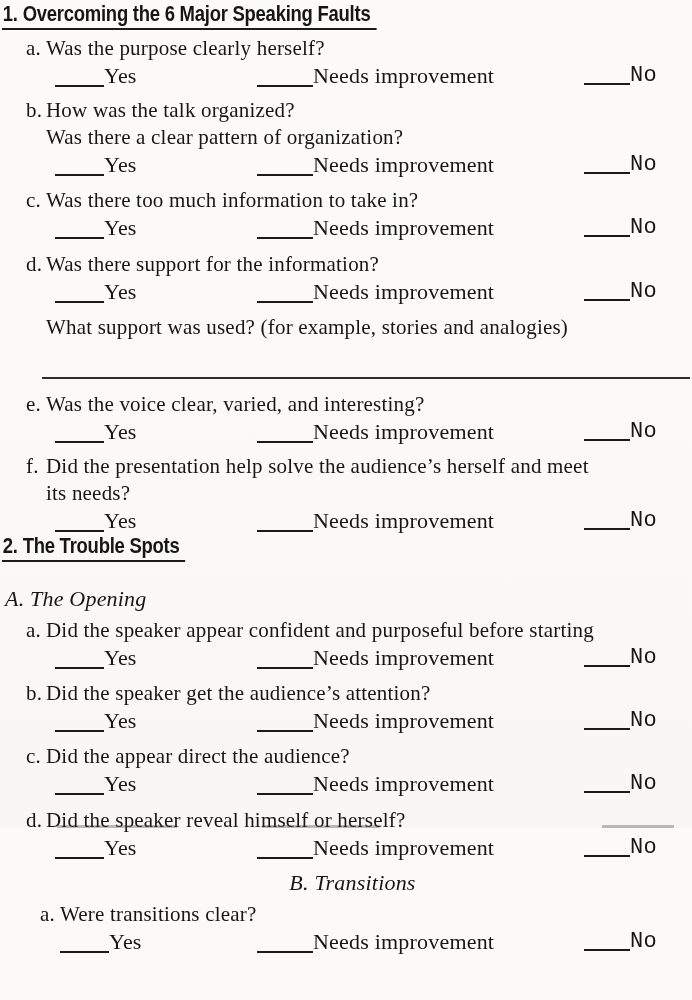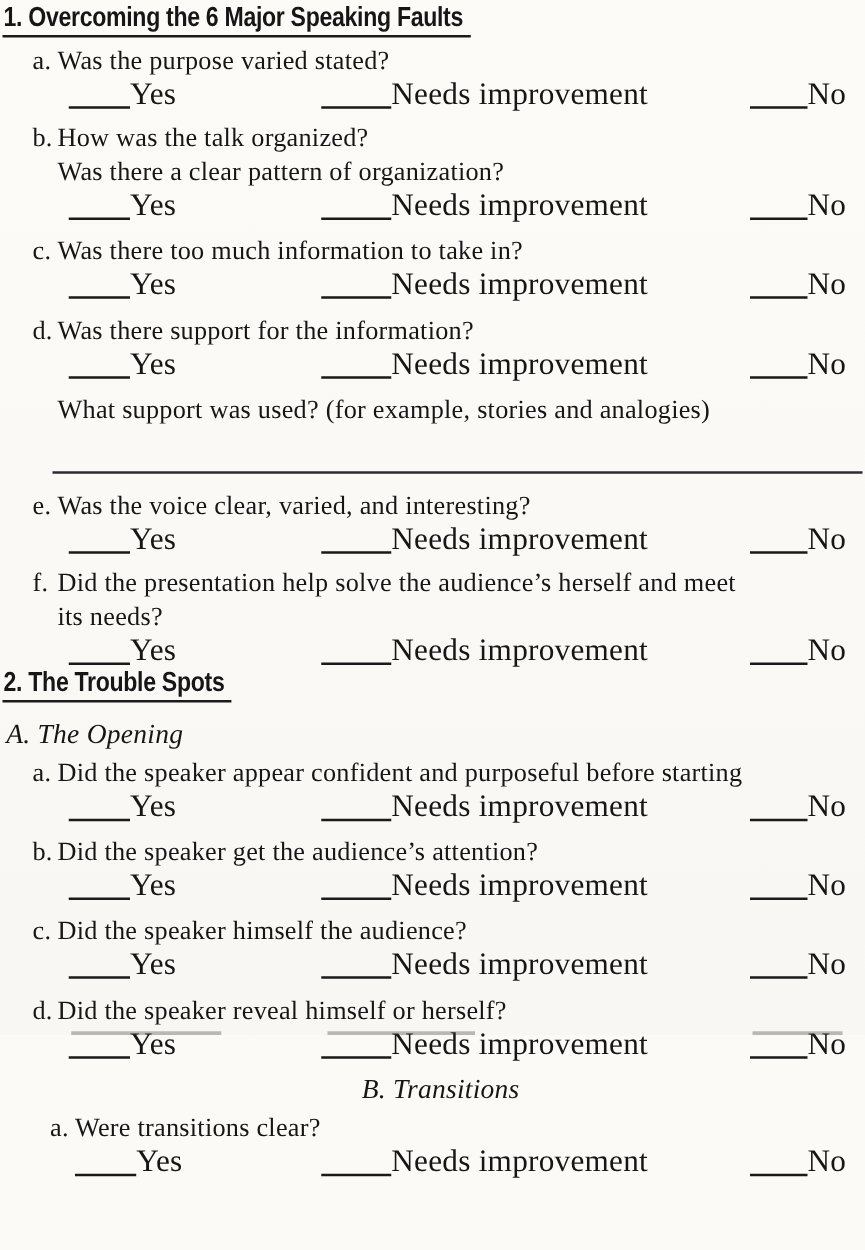--- a/index.html
+++ b/index.html
@@ -36,47 +36,47 @@
   }
   .h2 { }
   
   .h-sub {
     font-style:italic;
     font-size:22px;
     line-height:27px;
     margin-left:5px;
     letter-spacing:0.2px;
   }
-  .h-subA { margin-top:11px; }
+  .h-subA { margin-top:23px; }
   .h-subB { margin-top:8px; margin-left:13px;text-align:center; }
   
   .q, .q-cont {
     position:relative;
     font-size:21px;
     line-height:27px;
     padding-left:46px;
     letter-spacing:0.2px;
   }
   .q-label { position:absolute; left:26px; top:0; }
   .deep .q-label { left:40px; }
   .deep { padding-left:60px; }
   .mt5{margin-top:5px;} .mt8{margin-top:8px;}
   .mt9{margin-top:9px;} .mt10{margin-top:10px;} .mt12{margin-top:12px;}
   
   .ans {
     position:relative;
     height:27px;
-    font-size:25px;
+    font-size:22px;
     line-height:27px;
     letter-spacing:0.2px;
   }
   .grp { position:absolute; top:0; white-space:nowrap; }
   .grp-yes   { left:55px; }
   .grp-needs { left:257px; }
-  .grp-no    { left:600px; }
+  .grp-no    { left:584px;font-family:Liberation Mono, monospace; }
   .blank {
     display:inline-block;
     height:16px;
     border-bottom:2.4px solid #1a1a1a;
     vertical-align:-4px;
   }
   .blank-yes   { width:49px; }
   .blank-needs { width:56px; }
   .blank-no    { width:46px; }
   .deep-row .grp-yes { left:60px; }
@@ -103,21 +103,21 @@
 <body>
 
 <div class="page">
 
   <div class="h-num">
     <span class="h-inner">1. Overcoming the 6 Major Speaking Faults</span>
   </div>
 
   <div class="q mt5">
     <span class="q-label">a.</span>
-    <span>Was the purpose varied stated?</span>
+    <span>Was the purpose clearly herself?</span>
   </div>
   <div class="ans">
     <span class="grp grp-yes"><span class="blank blank-yes"></span><span>Yes</span></span>
     <span class="grp grp-needs"><span class="blank blank-needs"></span><span>Needs improvement</span></span>
     <span class="grp grp-no"><span class="blank blank-no"></span><span>No</span></span>
   </div>
 
   <div class="q mt8">
     <span class="q-label">b.</span>
     <span>How was the talk organized?</span>
@@ -193,21 +193,21 @@
     <span>Did the speaker get the audience’s attention?</span>
   </div>
   <div class="ans">
     <span class="grp grp-yes"><span class="blank blank-yes"></span><span>Yes</span></span>
     <span class="grp grp-needs"><span class="blank blank-needs"></span><span>Needs improvement</span></span>
     <span class="grp grp-no"><span class="blank blank-no"></span><span>No</span></span>
   </div>
 
   <div class="q mt9">
     <span class="q-label">c.</span>
-    <span>Did the speaker himself the audience?</span>
+    <span>Did the appear direct the audience?</span>
   </div>
   <div class="ans">
     <span class="grp grp-yes"><span class="blank blank-yes"></span><span>Yes</span></span>
     <span class="grp grp-needs"><span class="blank blank-needs"></span><span>Needs improvement</span></span>
     <span class="grp grp-no"><span class="blank blank-no"></span><span>No</span></span>
   </div>
 
   <div class="q mt10">
     <span class="q-label">d.</span>
     <span>Did the speaker reveal himself or herself?</span>

